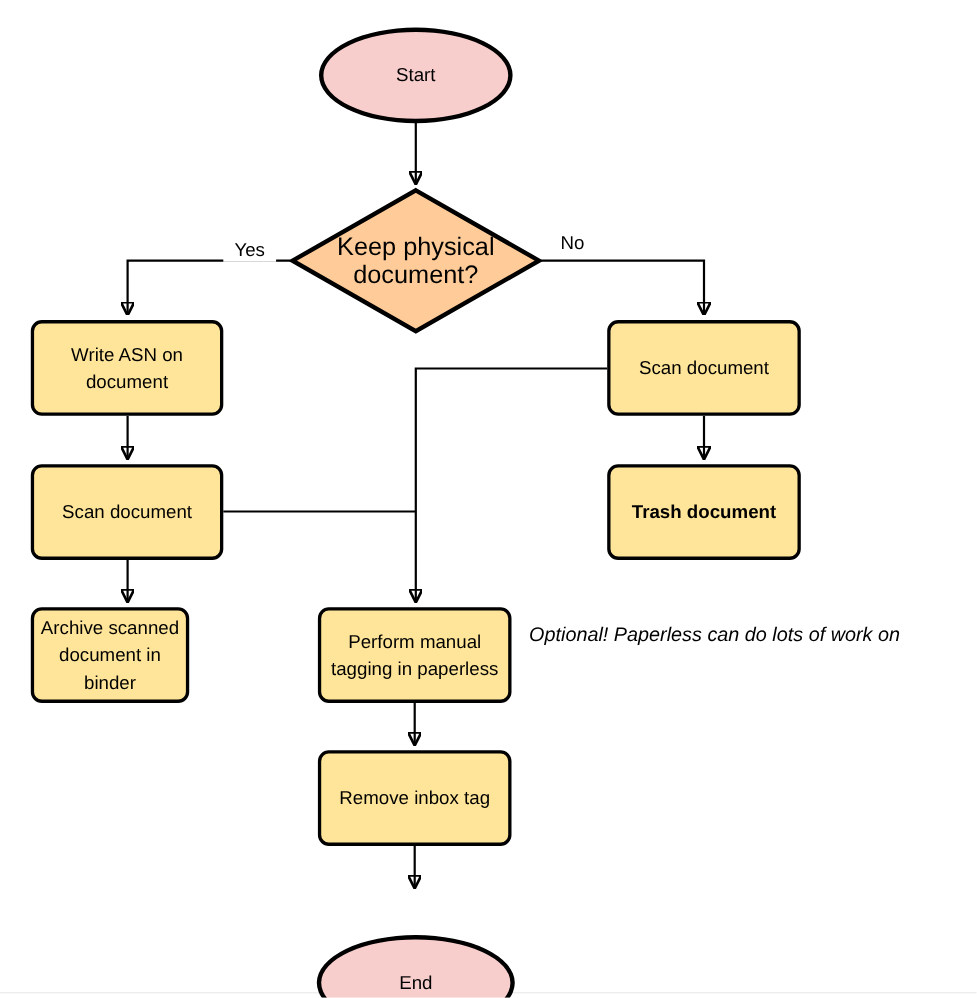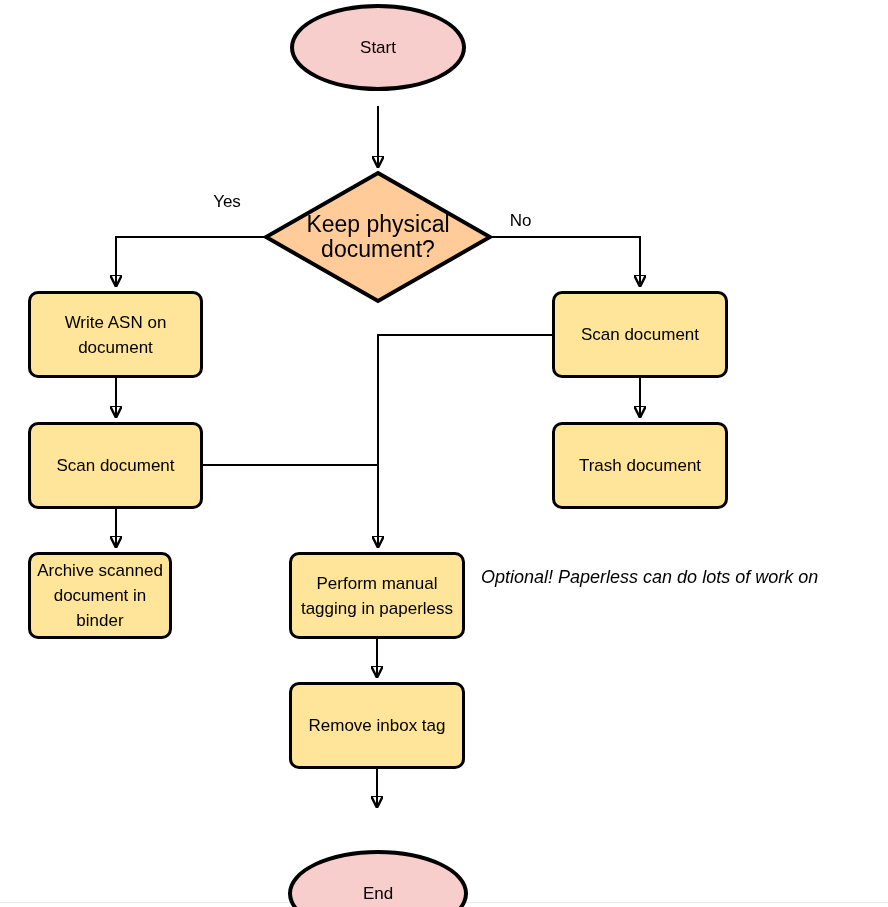--- a/index.html
+++ b/index.html
@@ -47,26 +47,26 @@
   .process {
     background: var(--process-fill);
     border: 3px solid var(--stroke);
     border-radius: 10px;
   }
   .terminator {
     background: var(--terminator-fill);
     border: 4px solid var(--stroke);
     border-radius: 50%;
   }
-  .n-start   { left: 290px; top: 4px;  width: 176px; height: 87px; }
+  .n-start   { left: 290px; top: 25px;  width: 176px; height: 87px; }
   .n-write   { left: 28px;  top: 291px; width: 175px; height: 87px; }
   .n-scan-l  { left: 28px;  top: 422px; width: 175px; height: 87px; }
   .n-archive { left: 28px;  top: 552px; width: 144px; height: 87px; }
   .n-scan-r  { left: 552px; top: 291px; width: 176px; height: 87px; }
-  .n-trash   { left: 552px; top: 422px; width: 176px; height: 87px; }
+  .n-trash   { left: 552px; top: 422px; width: 176px; height: 87px; font-weight: bold; }
   .n-tag     { left: 289px; top: 552px; width: 176px; height: 87px; }
   .n-remove  { left: 289px; top: 682px; width: 176px; height: 87px; }
   .n-end     { left: 288px; top: 850px; width: 180px; height: 87px; }
 
   .decision-wrap {
     position: absolute;
     left: 263px; top: 170px;
     width: 230px; height: 134px;
     z-index: 1;
   }
@@ -88,21 +88,21 @@
     line-height: 25px;
   }
   .edge-label {
     position: absolute;
     font-size: 17px;
     text-align: center;
     z-index: 2;
     background: var(--bg);
     padding: 0 2px;
   }
-  .lbl-yes { left: 203px; top: 192px; width: 48px; }
+  .lbl-yes { left: 203px; top: 218px; width: 48px; }
   .lbl-no  { left: 498px; top: 211px; width: 45px; }
   .annotation {
     position: absolute;
     left: 481px; top: 564px;
     width: 404px;
     font-size: 18px;
     font-style: italic;
     line-height: 27px;
     text-align: left;
     z-index: 1;

